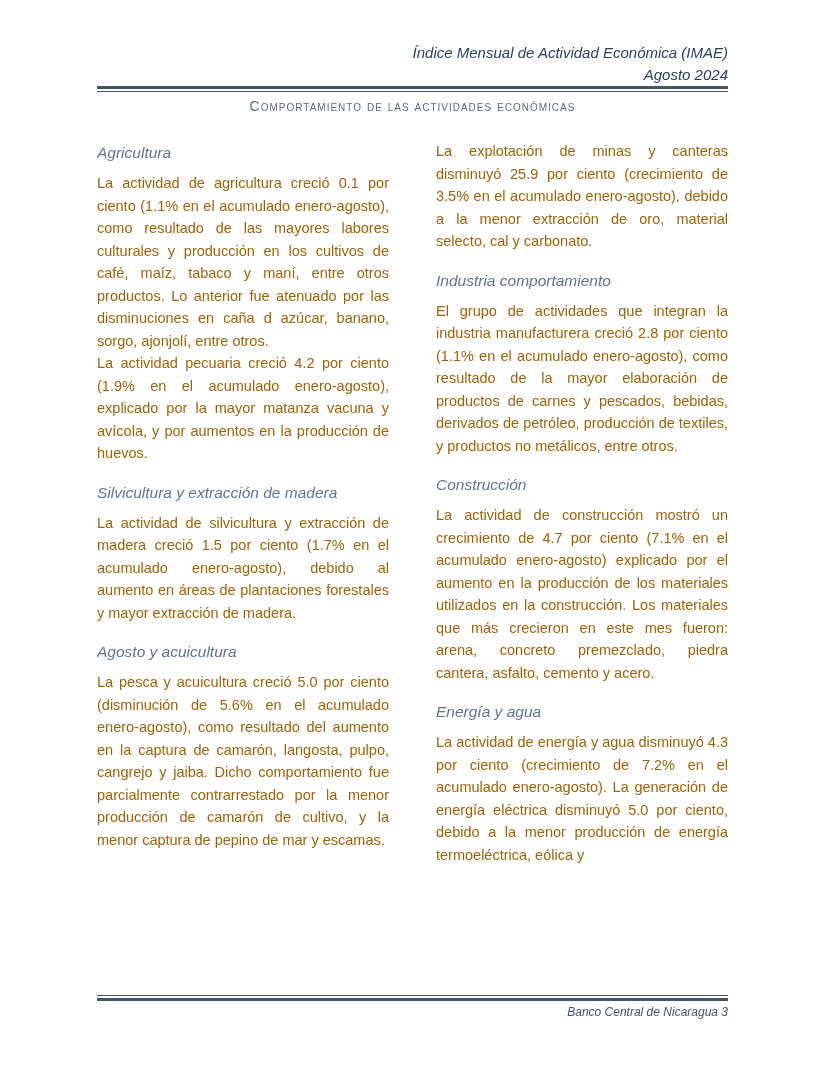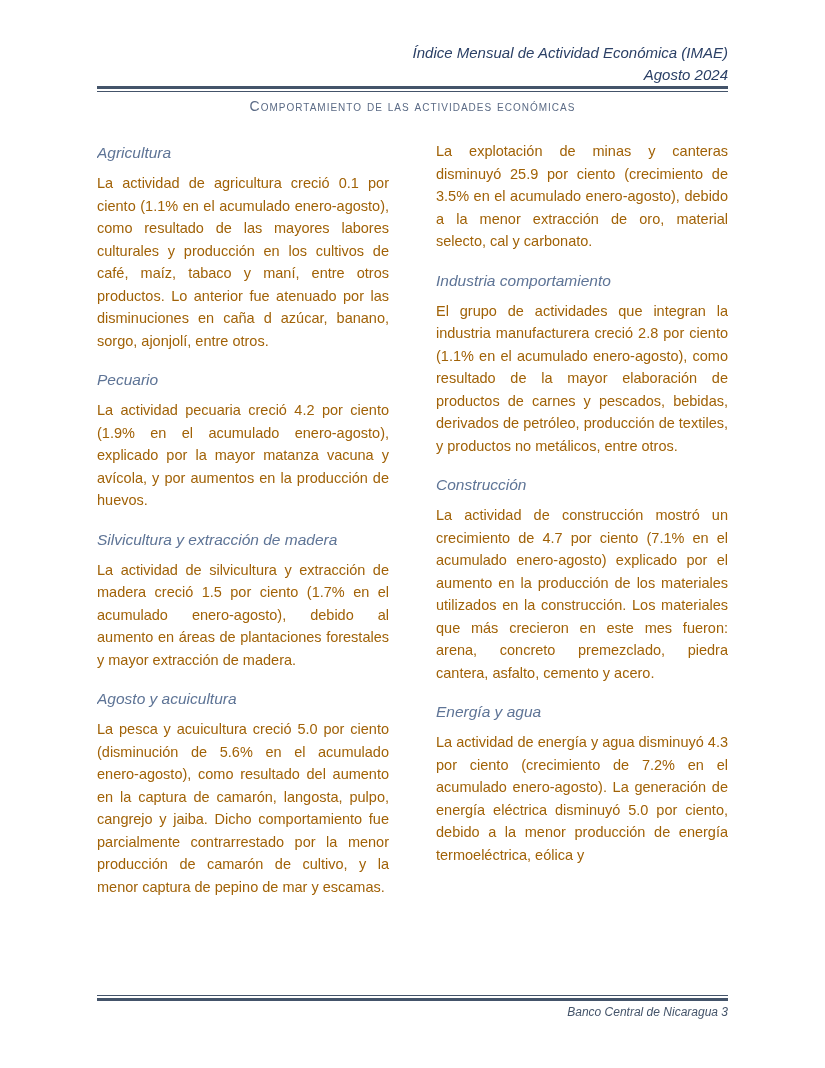--- a/index.html
+++ b/index.html
@@ -118,21 +118,20 @@
   <h1 class="doc-title">Comportamiento de las actividades económicas</h1>
 
   <main class="columns">
 
     <div class="col col-left">
       <section class="sec">
         <h2 class="sec-heading">Agricultura</h2>
         <p class="sec-body">La actividad de agricultura creció 0.1 por ciento (1.1% en el acumulado enero-agosto), como resultado de las mayores labores culturales y producción en los cultivos de café, maíz, tabaco y maní, entre otros productos. Lo anterior fue atenuado por las disminuciones en caña d azúcar, banano, sorgo, ajonjolí, entre otros.</p>
       </section>
       <section class="sec">
-        <h2 class="sec-heading">Pecuario</h2>
         <p class="sec-body">La actividad pecuaria creció 4.2 por ciento (1.9% en el acumulado enero-agosto), explicado por la mayor matanza vacuna y avícola, y por aumentos en la producción de huevos.</p>
       </section>
       <section class="sec">
         <h2 class="sec-heading">Silvicultura y extracción de madera</h2>
         <p class="sec-body">La actividad de silvicultura y extracción de madera creció 1.5 por ciento (1.7% en el acumulado enero-agosto), debido al aumento en áreas de plantaciones forestales y mayor extracción de madera.</p>
       </section>
       <section class="sec">
         <h2 class="sec-heading">Agosto y acuicultura</h2>
         <p class="sec-body">La pesca y acuicultura creció 5.0 por ciento (disminución de 5.6% en el acumulado enero-agosto), como resultado del aumento en la captura de camarón, langosta, pulpo, cangrejo y jaiba. Dicho comportamiento fue parcialmente contrarrestado por la menor producción de camarón de cultivo, y la menor captura de pepino de mar y escamas.</p>
       </section>

